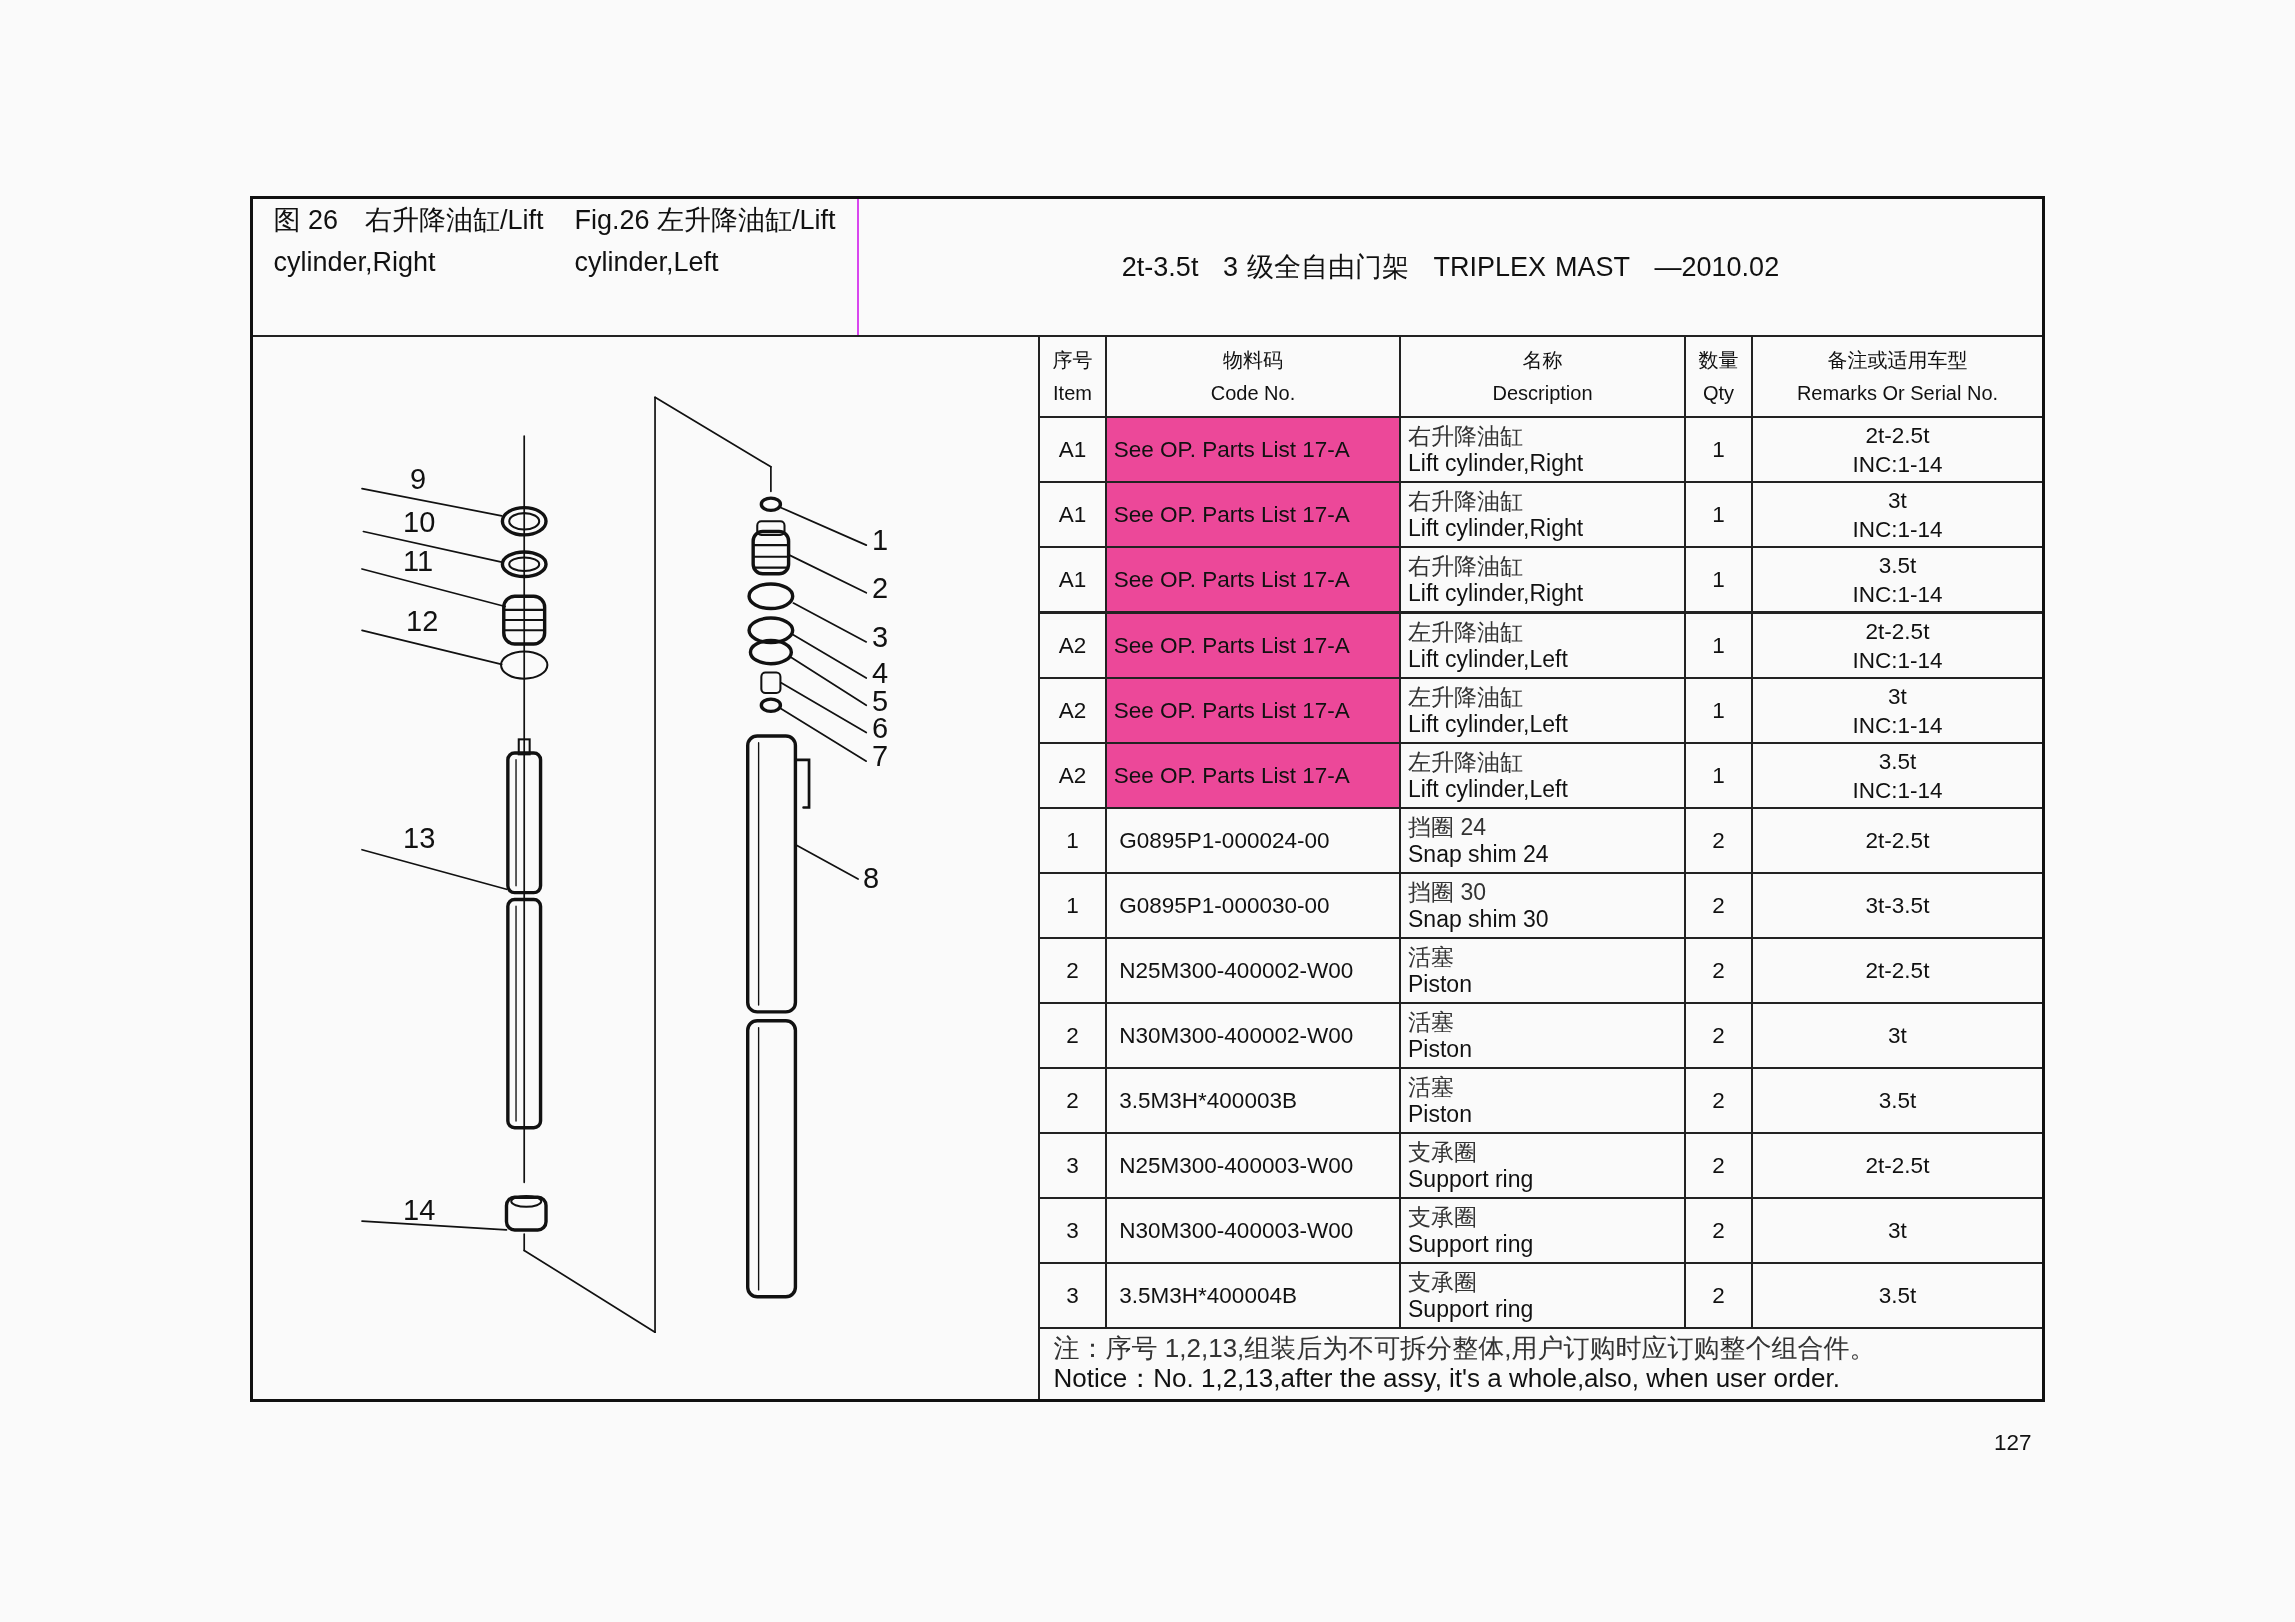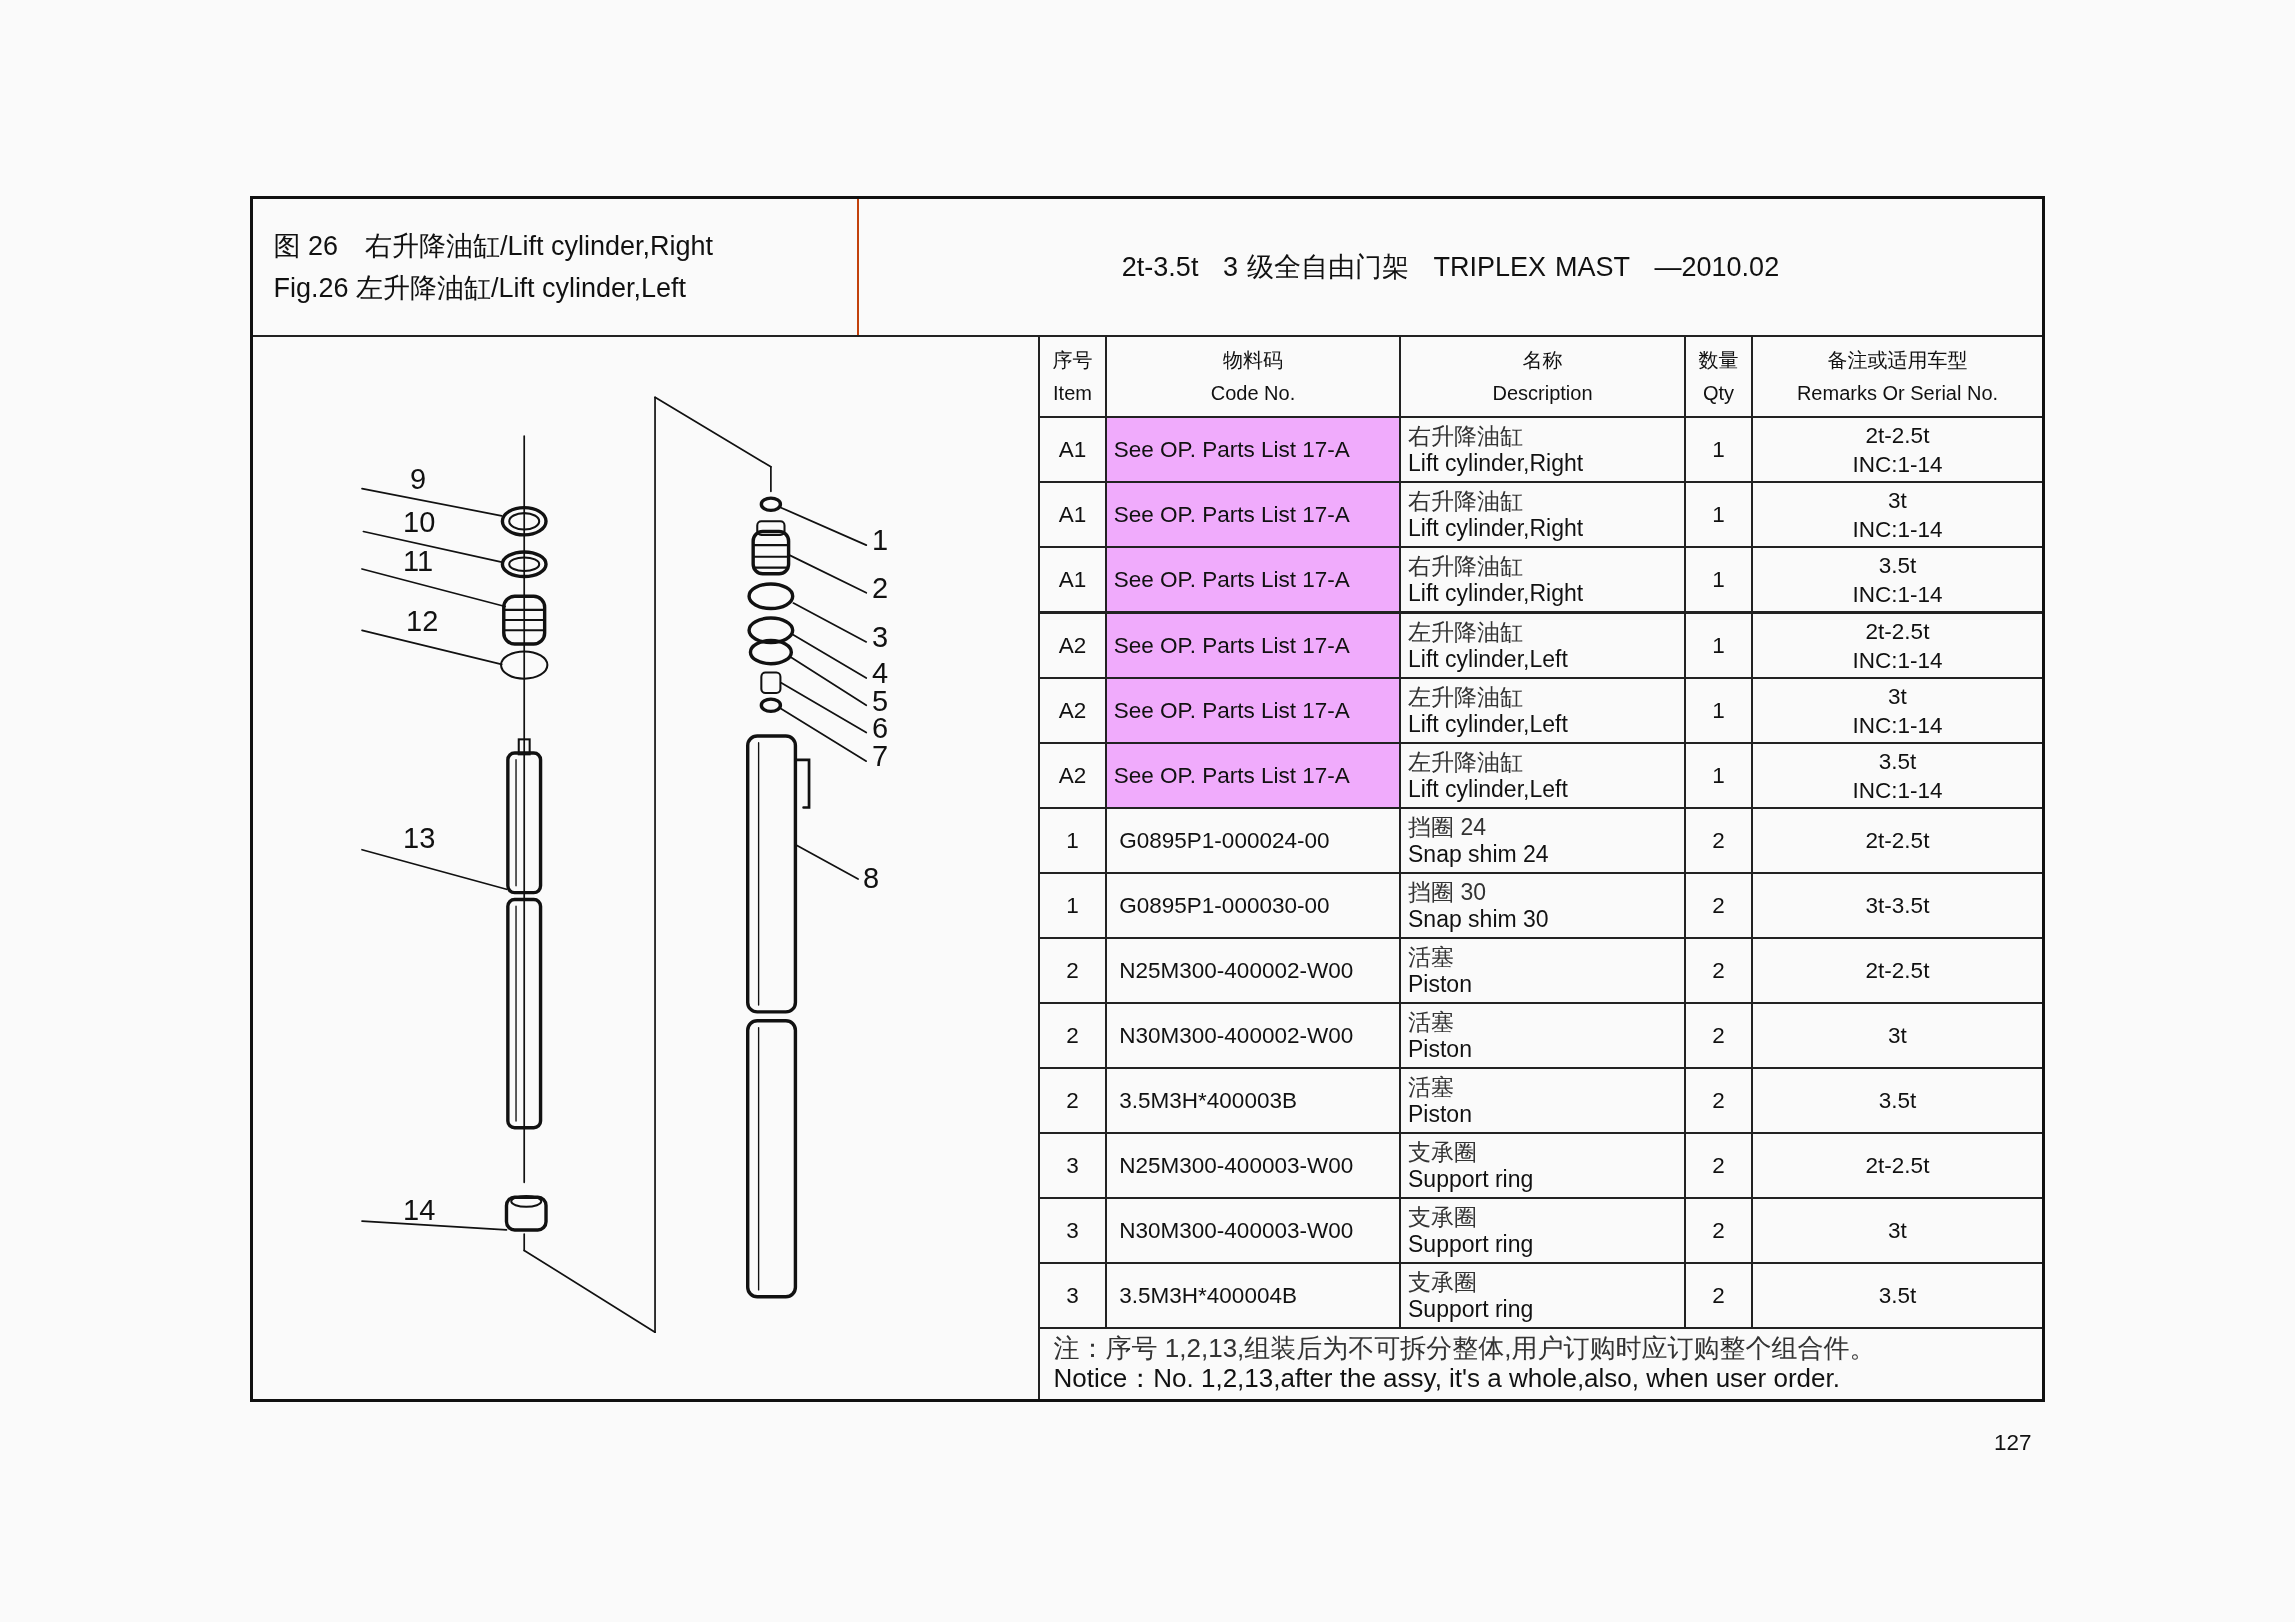--- a/index.html
+++ b/index.html
@@ -10,22 +10,22 @@
   .frame {
     position:absolute; left:250px; top:196px; width:1795px; height:1206px;
     border:3.4px solid #111; box-sizing:border-box; background:#fafafa;
   }
   .header {
     position:absolute; left:0; top:0; right:0; height:138px;
     border-bottom:2px solid #222; box-sizing:border-box;
   }
   .header-left {
     position:absolute; left:0; top:0; width:606px; height:100%;
-    border-right:2px solid #c2410c; box-sizing:border-box;
-    padding-left:20.4px; display:flex; flex-direction:column; justify-content:center;
+    border-right:2px solid #d946ef; box-sizing:border-box;
+    padding-left:20.4px; display:flex; flex-direction:row; justify-content:center;
     font-size:27px; line-height:42px;
   }
   .header-right {
     position:absolute; left:606px; right:0; top:0; height:100%;
     display:flex; align-items:center; justify-content:center; font-size:27px;
     box-sizing:border-box; word-spacing:1.4px;
   }
   .header-right span { margin:0 12.3px; }
   .diagram {
     position:absolute; left:0; top:138px; width:785px; bottom:0;
@@ -39,21 +39,21 @@
   td, th {
     border:2px solid #222; text-align:center; vertical-align:middle;
     font-weight:normal; font-size:22.5px; line-height:29px; padding:0;
   }
   th { height:79px; font-size:20px; line-height:33px; }
   tr.data td { height:63px; }
   tr > :first-child { border-left:none; }
   tr > :last-child { border-right:none; }
   thead tr th { border-top:none; }
   td.code { text-align:left; padding-left:12.3px; white-space:nowrap; }
-  td.code.shaded { background:#f0abfc; padding-left:6.8px; }
+  td.code.shaded { background:#ec4899; padding-left:6.8px; }
   td.desc { text-align:left; padding-left:7px; }
   td.desc .cn { color:#333; display:block; font-size:23px; line-height:27px; }
   td.desc .en { display:block; font-size:23px; line-height:27px; }
   td.rem span { display:block; }
   tr.thick-top td { border-top-width:3.4px; }
   .notice {
     text-align:left; padding:2.7px 0 0 13.6px; height:63px; border-bottom:none;
     font-size:22.5px; line-height:30px;
   }
   .notice .cn { color:#333; display:block; font-size:26px; }

